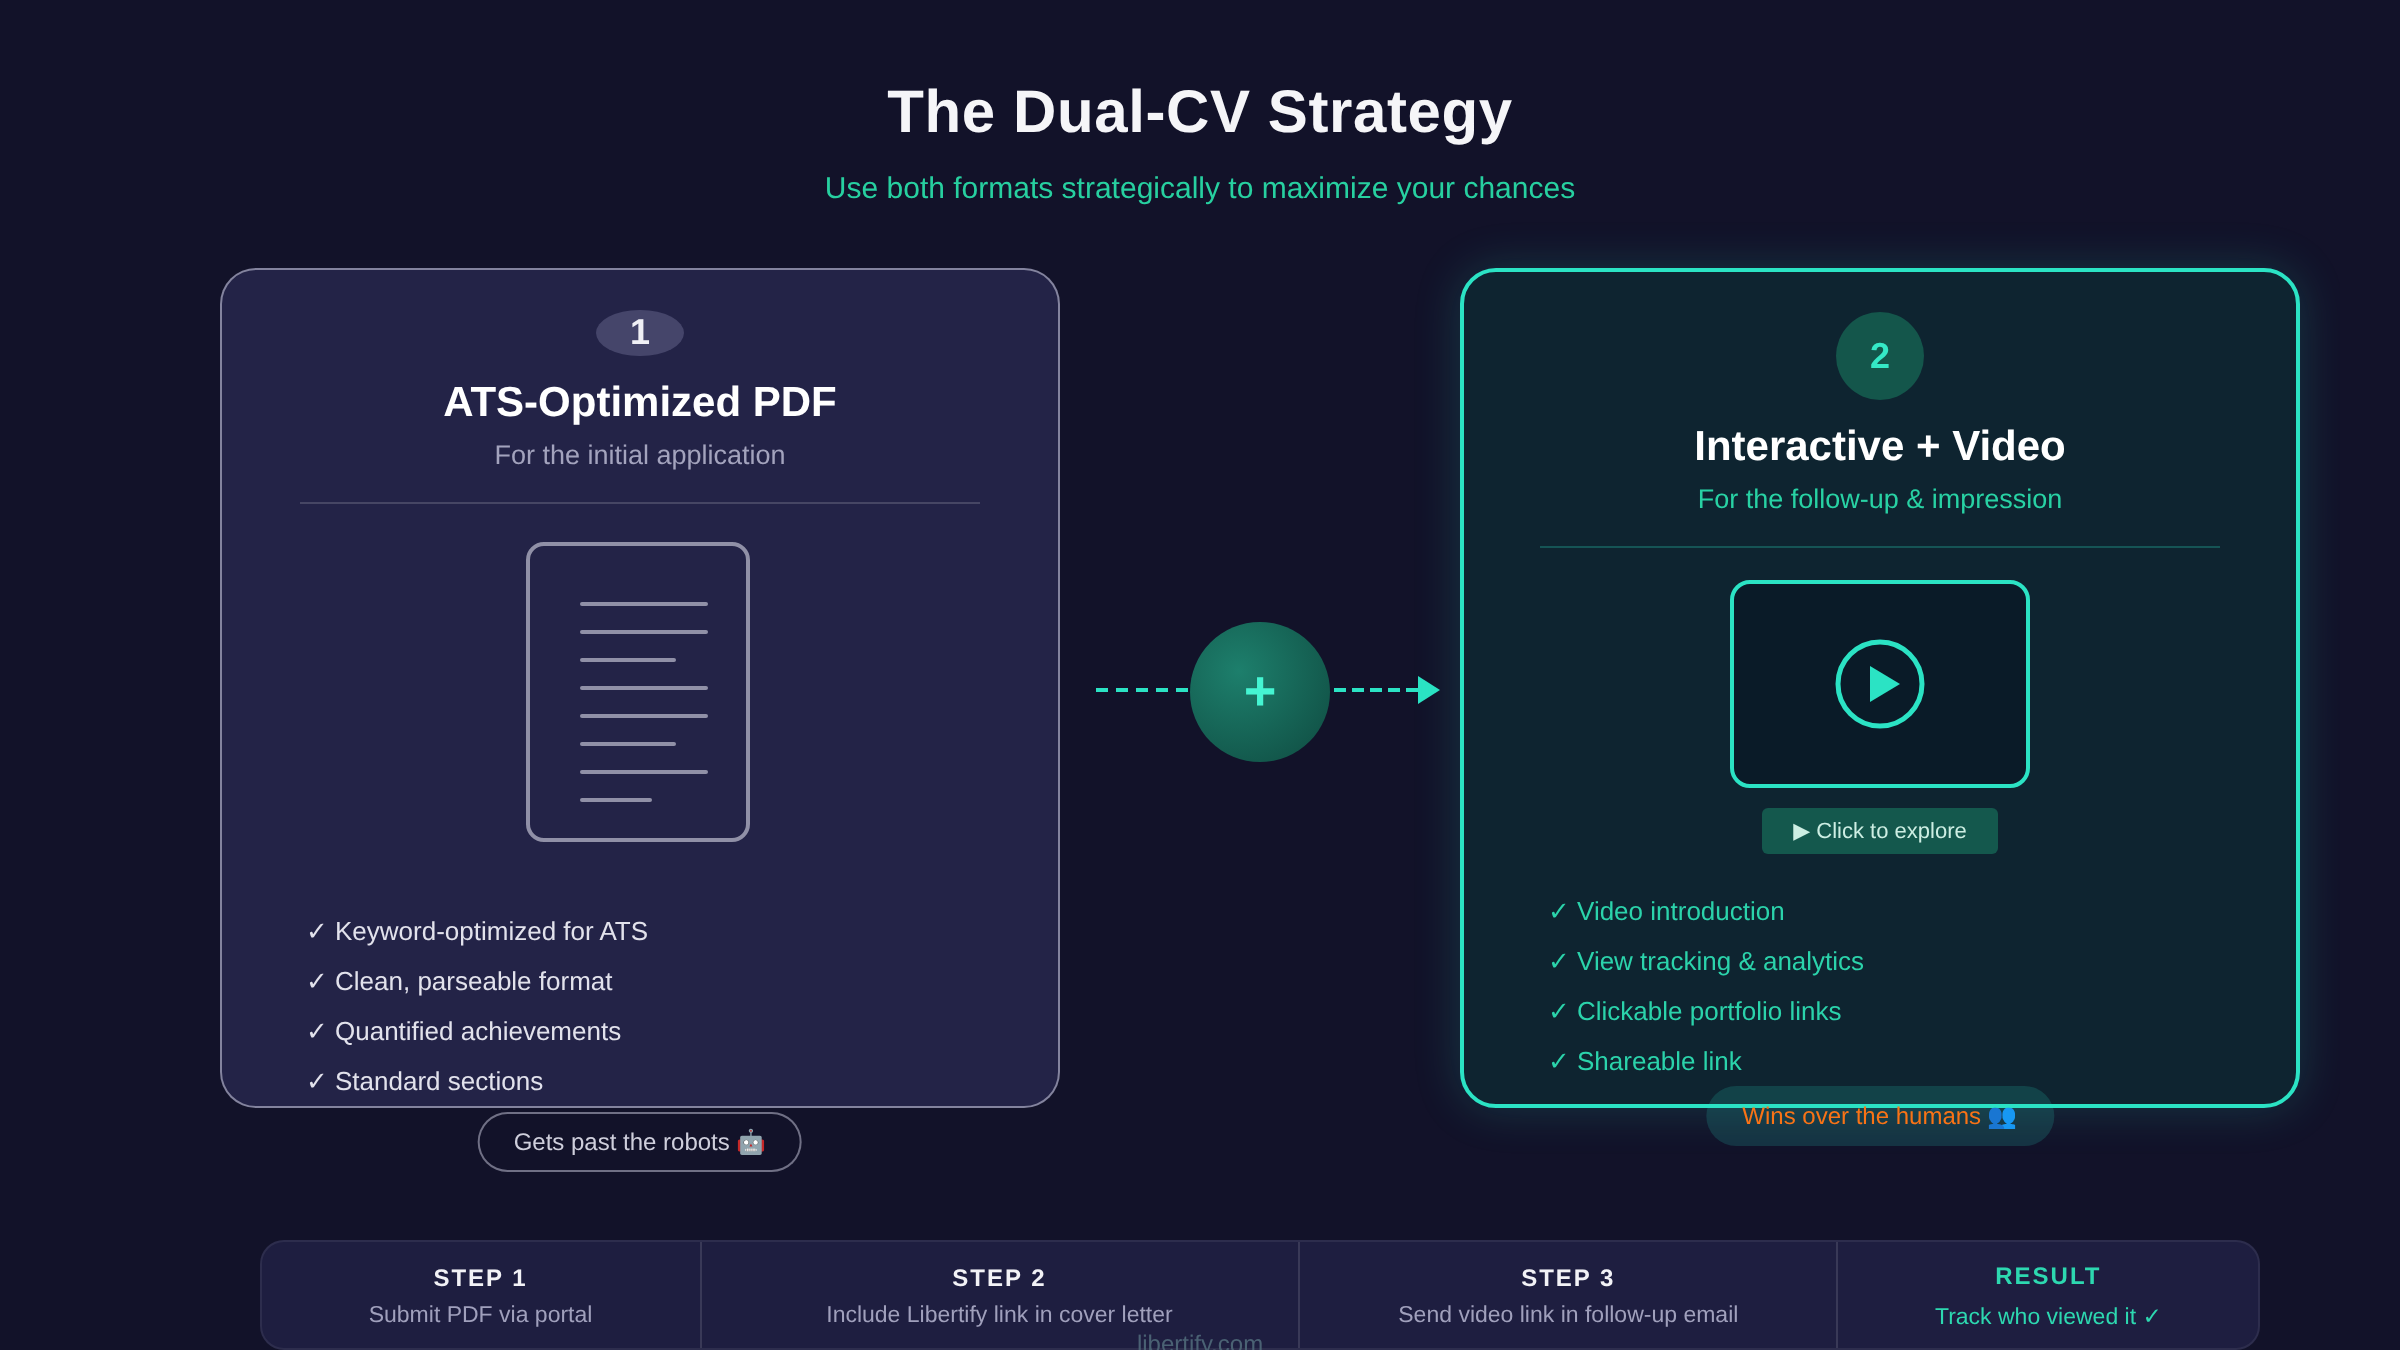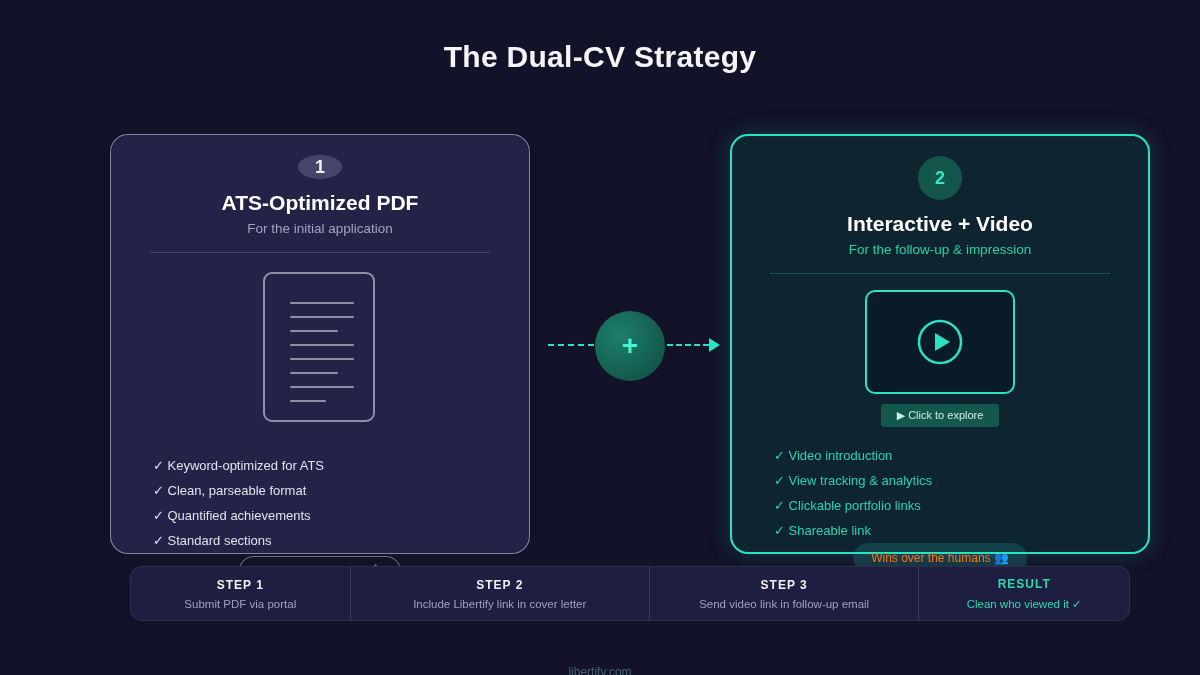--- a/index.html
+++ b/index.html
@@ -62,21 +62,21 @@
   .dash-right { left:637px; width:42px; }
   .plus-circle { position:absolute; left:565px; top:295px; width:70px; height:70px;
                  border-radius:50%; background:radial-gradient(circle at 35% 35%, #1d7f6c, #0f4a40);
                  display:flex; align-items:center; justify-content:center; }
   .plus-circle span { color:#45f5d2; font-size:28px; font-weight:bold; line-height:1; }
   .arrowhead { position:absolute; left:679px; top:322px; width:0; height:0;
                border-top:7px solid transparent; border-bottom:7px solid transparent;
                border-left:11px solid #2be3c4; }
 
   
-  .steps-bar { position:absolute; left:100px; top:550px; width:1000px; height:55px;
+  .steps-bar { position:absolute; left:100px; top:604px; width:1000px; height:55px;
                background:#1e1e40; border:1px solid rgba(255,255,255,0.07); border-radius:12px;
                display:flex; align-items:stretch; }
   .step { display:flex; flex-direction:column; align-items:center; justify-content:center; gap:6px; }
   .step:nth-child(1) { width:22%; }
   .step:nth-child(2) { width:30%; }
   .step:nth-child(3) { width:27%; }
   .step:nth-child(4) { width:21%; }
   .step:not(:last-child) { border-right:1px solid rgba(255,255,255,0.12); }
   .step-label { font-size:12px; font-weight:bold; letter-spacing:1px; color:#f2f2f6; }
   .step-text { font-size:11.5px; color:#a0a0bc; }
@@ -85,20 +85,21 @@
   .footer { position:absolute; left:0; bottom:12px; width:100%; text-align:center;
             font-size:12px; color:#4a6173; }
 </style>
 </head>
 <body>
 
 <div class="page">
 
   <header class="header">
     <h1>The Dual-CV Strategy</h1>
+    <p class="subtitle">Use both formats strategically to maximize your chances</p>
   </header>
 
   <section class="card card-left">
     <div class="badge badge-gray">1</div>
     <h2 class="card-title">ATS-Optimized PDF</h2>
     <p class="card-sub sub-gray">For the initial application</p>
     <div class="divider divider-gray"></div>
     <div class="doc-wrap">
       <svg width="130" height="158" viewBox="0 0 130 158">
         <rect x="9" y="4" width="110" height="148" rx="8" fill="none" stroke="rgba(235,235,245,0.55)" stroke-width="2"></rect>
@@ -159,19 +160,19 @@
     <div class="step">
       <div class="step-label">STEP 2</div>
       <div class="step-text">Include Libertify link in cover letter</div>
     </div>
     <div class="step">
       <div class="step-label">STEP 3</div>
       <div class="step-text">Send video link in follow-up email</div>
     </div>
     <div class="step step-result">
       <div class="step-label">RESULT</div>
-      <div class="step-text">Clean who viewed it ✓</div>
+      <div class="step-text">Track who viewed it ✓</div>
     </div>
   </div>
 
   <div class="footer">libertify.com</div>
 
 </div>
 
 </body></html>

